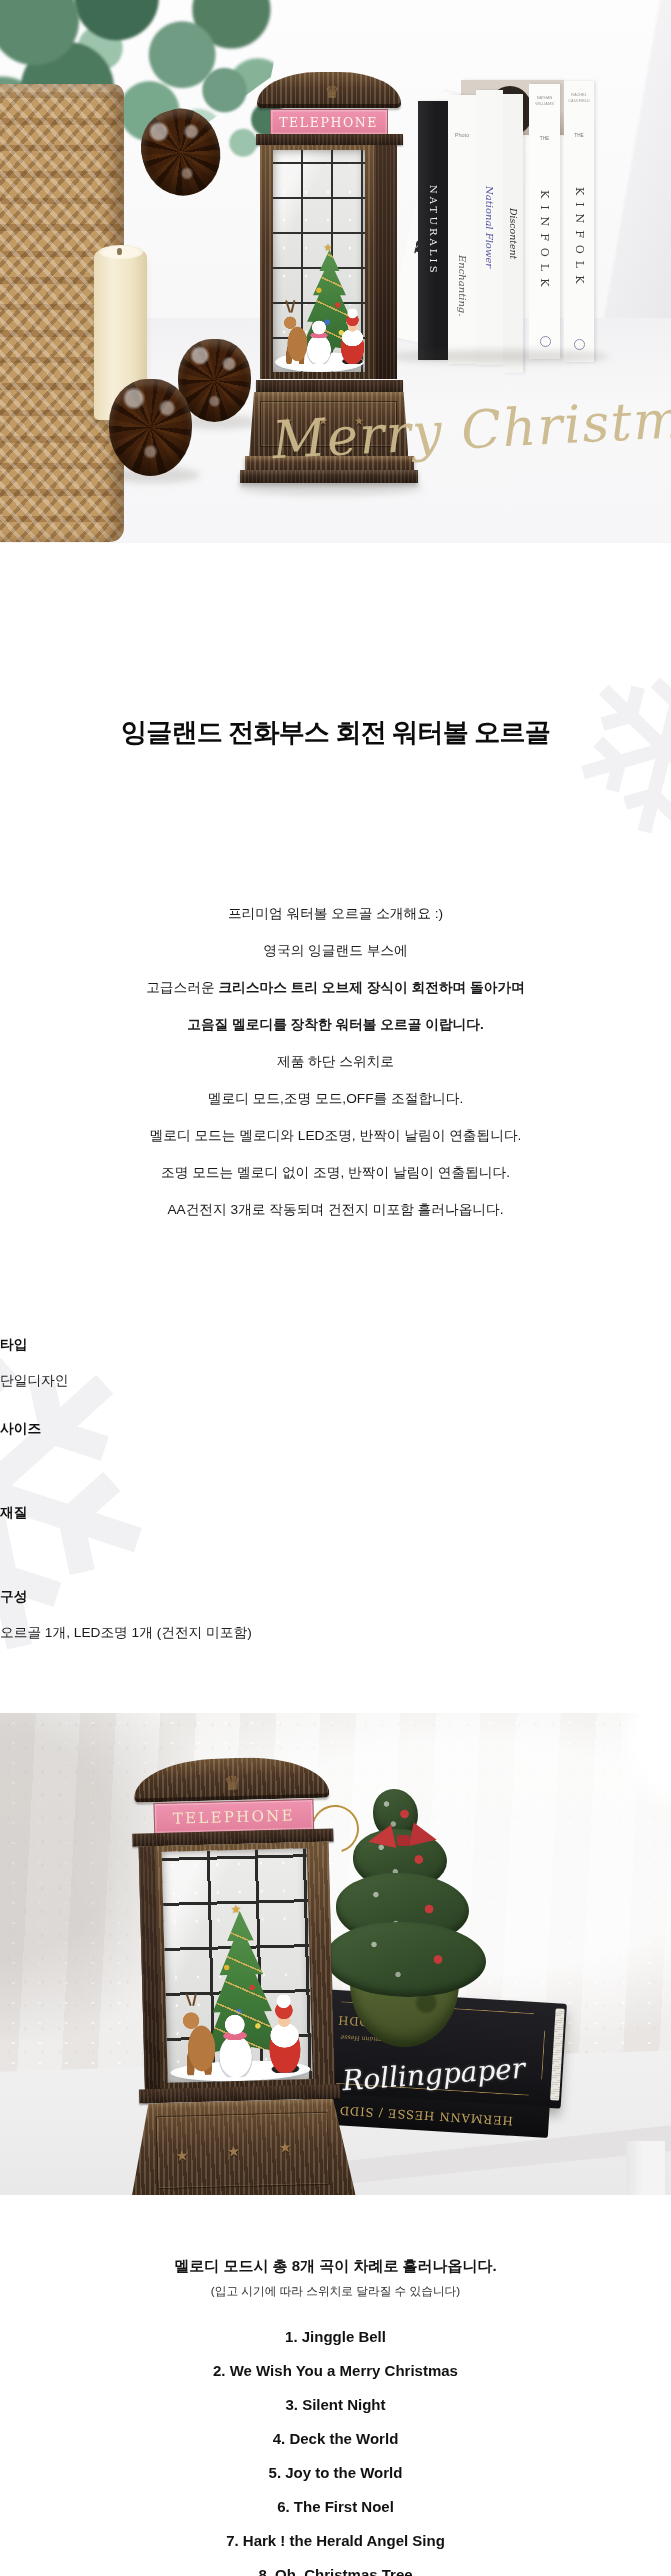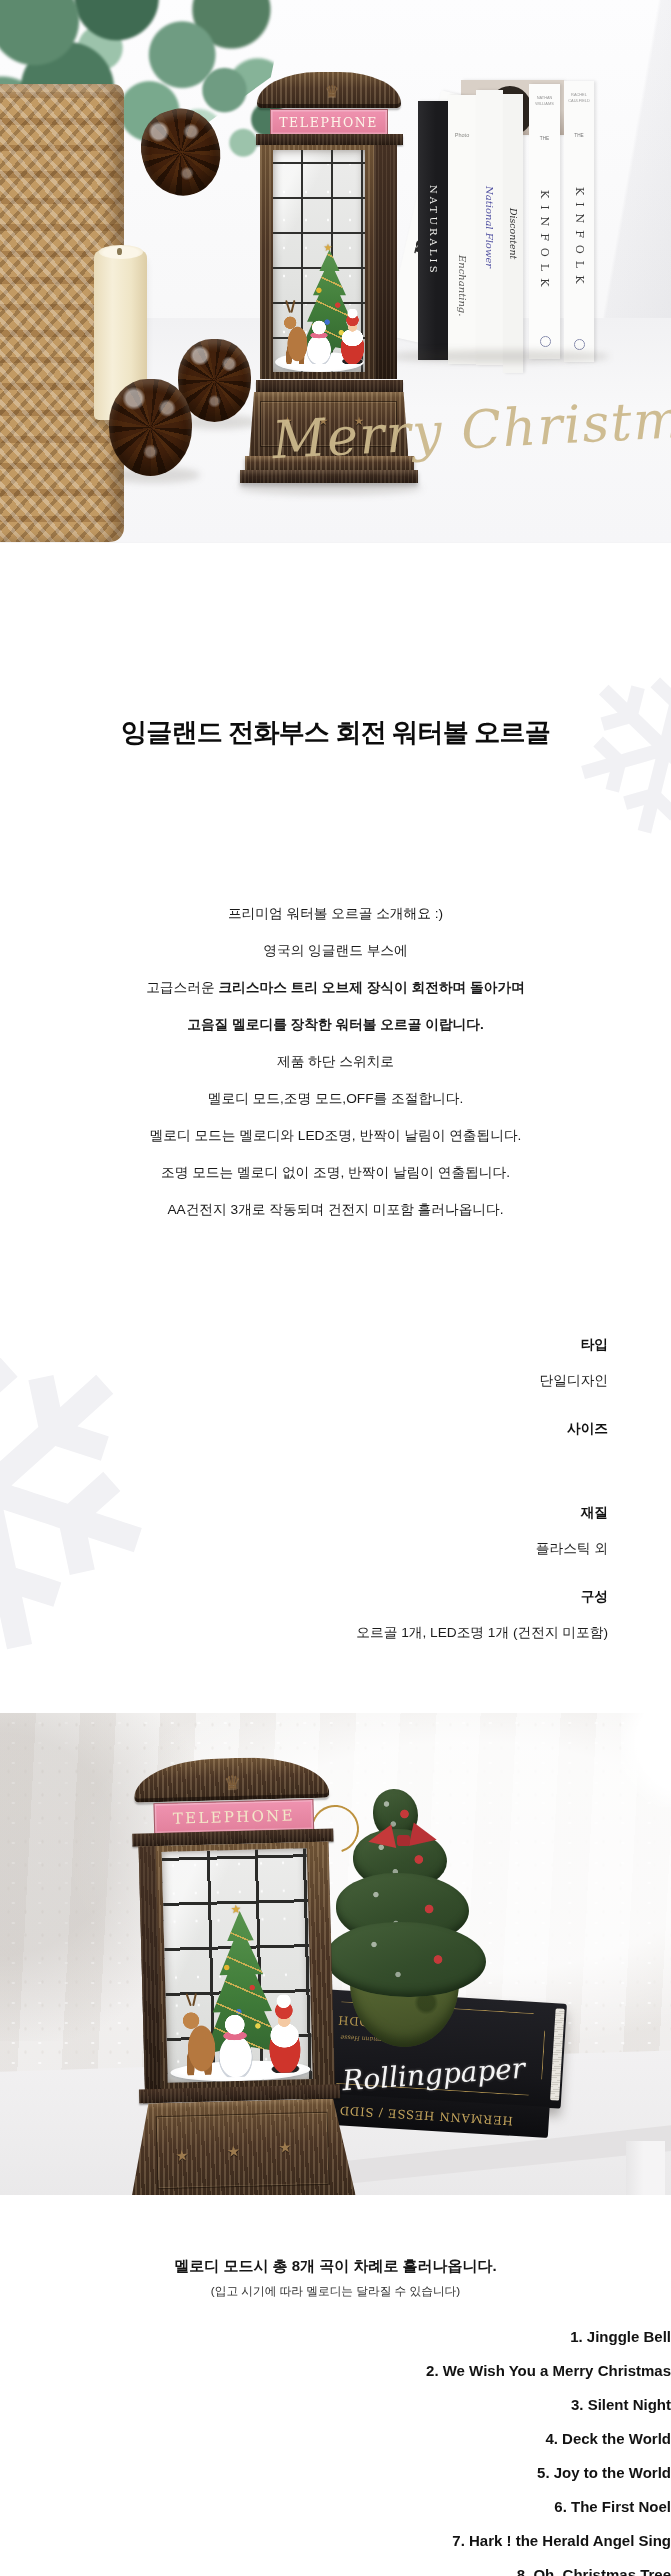--- a/index.html
+++ b/index.html
@@ -131,29 +131,29 @@
      width:100%;height:100%;box-sizing:border-box;}
   .serif{font-family:"DejaVu Serif","Liberation Serif",serif;}
   .script{font-family:"DejaVu Serif","Liberation Serif",serif;font-style:italic;}
   
   .gold-script{font-family:"DejaVu Serif","Liberation Serif",serif;font-style:italic;
      color:rgba(203,184,140,.95);z-index:5;white-space:nowrap;}
   
   .page-title{left:0;width:671px;text-align:center;font-size:26px;font-weight:700;color:#0c0c0c;letter-spacing:-0.8px;}
   .intro{left:0;width:671px;text-align:center;font-size:13.7px;line-height:37px;color:#191919;}
   .intro b{font-weight:700;}
-  .specs{left:18px;width:590px;text-align:right;}
+  .specs{left:0;width:590px;text-align:left;}
   .spec-item{height:84px;padding-top:6.2px;box-sizing:border-box;}
   .spec-label{font-size:13.7px;font-weight:700;line-height:19px;color:#111;}
   .spec-value{font-size:13.7px;line-height:19px;margin-top:16.4px;color:#1c1c1c;}
   .melody{left:0;width:671px;text-align:center;}
   .melody-heading{font-size:15px;line-height:20px;color:#151515;font-weight:bold;}
   .melody-note{font-size:11.7px;line-height:17px;margin-top:6.2px;color:#2e2e2e;}
   .songs{margin-top:28px;}
-  .song{font-size:15px;line-height:19px;margin-bottom:14px;font-weight:600;color:#121212;text-align:right;}
+  .song{font-size:15px;line-height:19px;margin-bottom:14px;font-weight:600;color:#121212;}
   
   #photo2{top:1713px;height:482px;background:
       radial-gradient(ellipse 60% 40% at 70% 30%,rgba(255,255,255,.8) 0 60%,transparent 100%),
       radial-gradient(rgba(255,255,255,.65) 1.2px,transparent 2px),
       radial-gradient(rgba(223,218,214,.5) 0.8px,transparent 1.6px),
       repeating-linear-gradient(93deg,rgba(212,206,200,.28) 0 36px,rgba(255,255,255,0) 36px 80px),
       linear-gradient(180deg,#f5f4f3 0%,#f1efee 60%,#ecebea 100%);
       background-size:auto,26.5px 20px,17px 23.4px,auto,auto;}
   .lace-shade{left:0;top:0;width:203px;height:328px;
       background:radial-gradient(ellipse at 0% 40%,rgba(180,174,168,.35) 0 40%,transparent 75%);}
@@ -305,21 +305,20 @@
   <div class="abs specs" style="top:1329px;">
     <div class="spec-item">
       <div class="spec-label">타입</div>
       <div class="spec-value">단일디자인</div>
     </div>
     <div class="spec-item">
       <div class="spec-label">사이즈</div>
     </div>
     <div class="spec-item">
       <div class="spec-label">재질</div>
-      <div class="spec-value">플라스틱 외</div>
     </div>
     <div class="spec-item">
       <div class="spec-label">구성</div>
       <div class="spec-value">오르골 1개, LED조명 1개 (건전지 미포함)</div>
     </div>
   </div>
 
   <div id="photo2" class="photo">
     <div class="abs lace-shade"></div>
     <div class="abs fluff"></div>
@@ -375,21 +374,21 @@
         <div class="stars" style="left:0;top:41px;width:100%;text-align:center;font-size:15px;letter-spacing:17px;transform:rotate(-3deg);">★ ★ ★</div>
       </div>
 
     </div>
 
     <div class="white-script" style="position:absolute;left:342px;top:345px;font-size:28px;transform:rotate(-4deg);">Rollingpaper</div>
   </div>
 
   <div class="abs melody" style="top:2256px;">
     <div class="melody-heading">멜로디 모드시 총 8개 곡이 차례로 흘러나옵니다.</div>
-    <div class="melody-note">(입고 시기에 따라 멜로디는 달라질 수 있습니다)</div>
+    <div class="melody-note">(입고 시기에 따라 스위치로 달라질 수 있습니다)</div>
     <div class="songs">
       <p class="song">1. Jinggle Bell</p>
       <p class="song">2. We Wish You a Merry Christmas</p>
       <p class="song">3. Silent Night</p>
       <p class="song">4. Deck the World</p>
       <p class="song">5. Joy to the World</p>
       <p class="song">6. The First Noel</p>
       <p class="song">7. Hark ! the Herald Angel Sing</p>
       <p class="song">8. Oh, Christmas Tree</p>
     </div>

